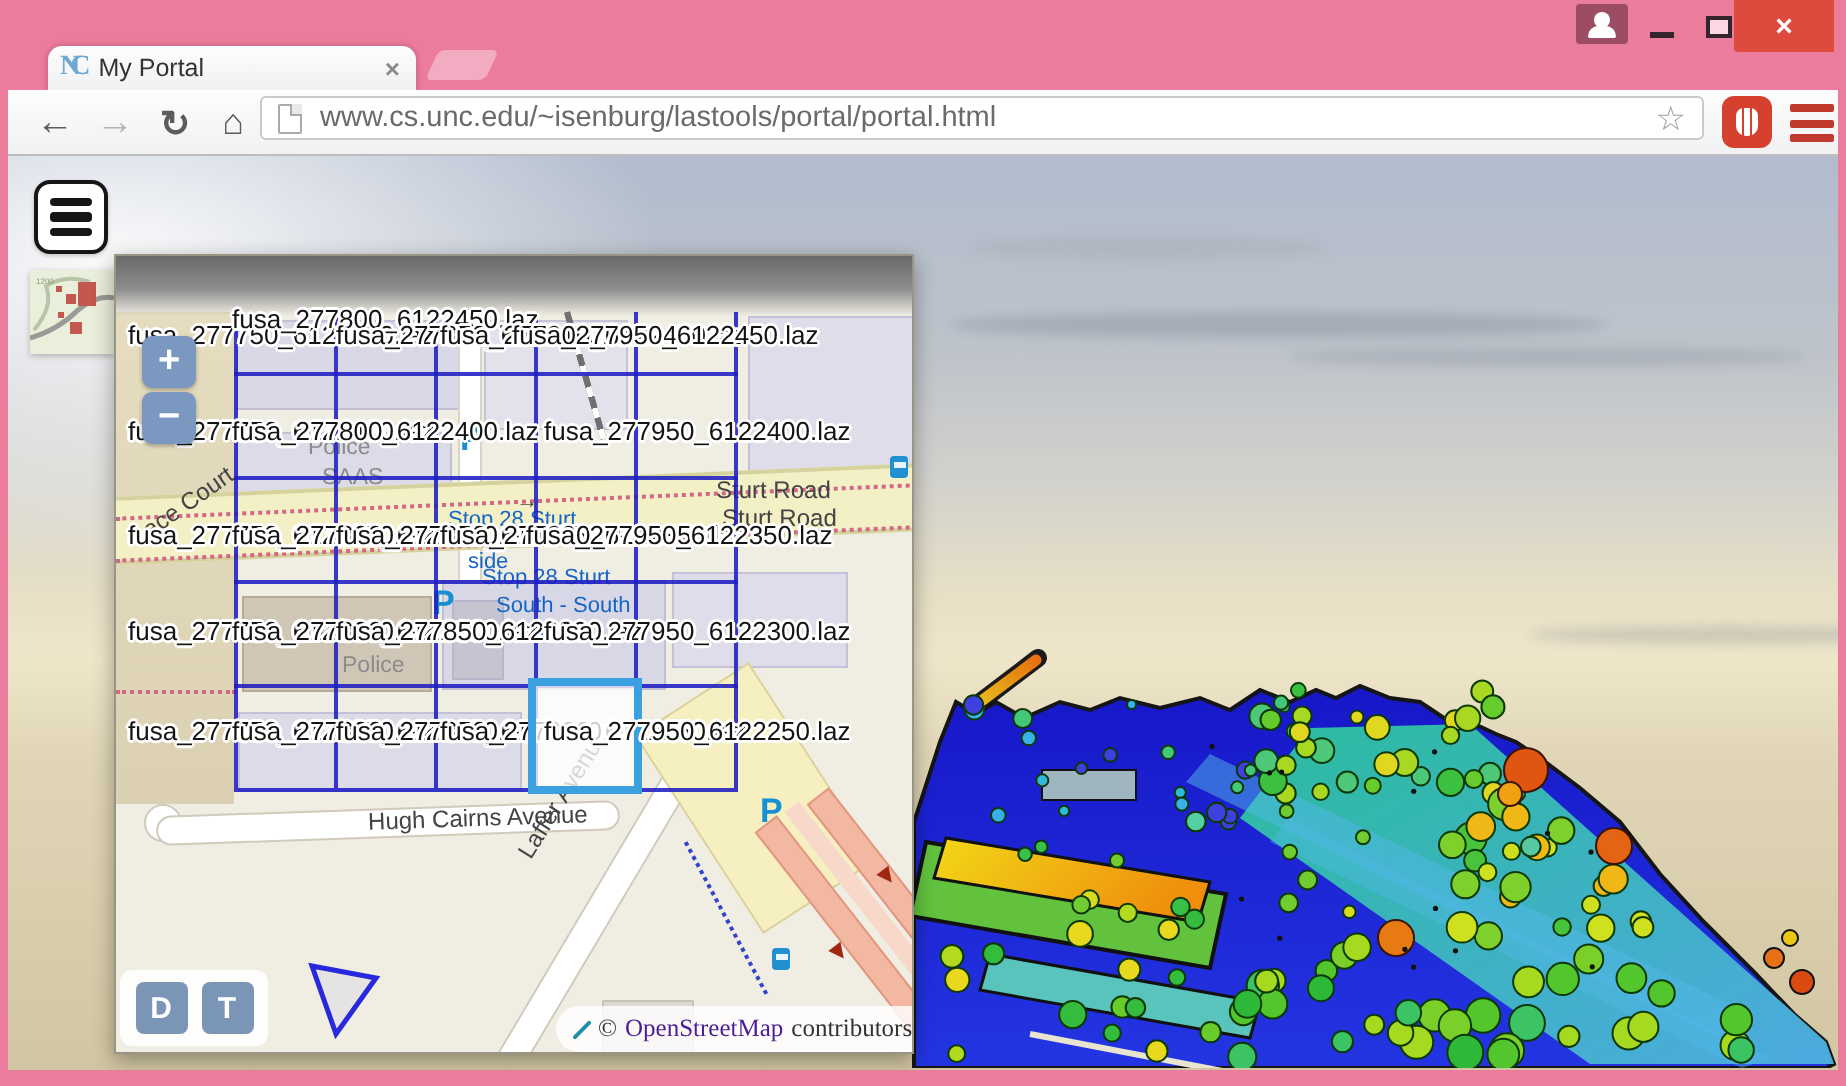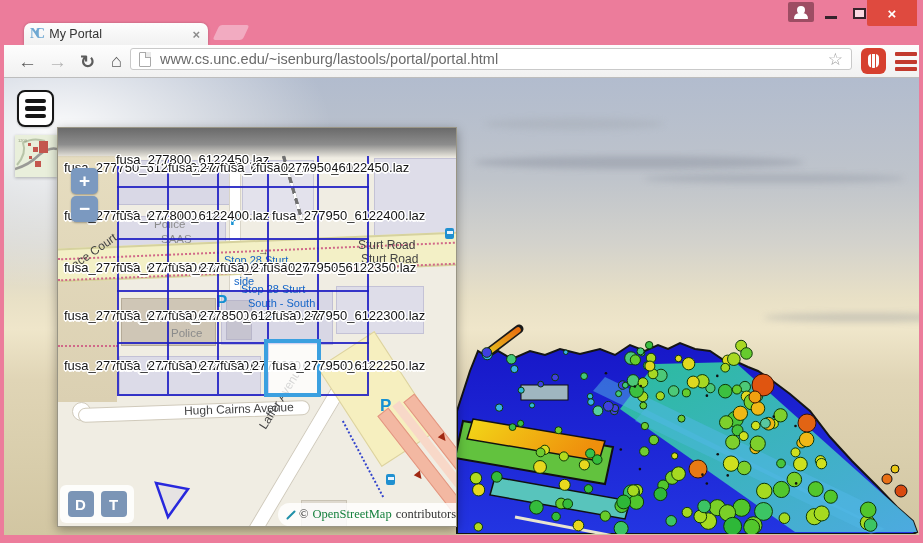--- a/index.html
+++ b/index.html
@@ -135,21 +135,21 @@
       background:rgba(255,255,255,.85);border-radius:6px;display:flex;align-items:center;
       justify-content:center;gap:7px;}
   .dtbtn{width:26px;height:26px;background:#7b95b6;border-radius:4px;color:#fff;font-weight:bold;
       font-size:15px;display:flex;align-items:center;justify-content:center;}
   .frustum{position:absolute;left:95px;top:352px;z-index:20;}
   .attrib{position:absolute;left:220px;top:375px;width:180px;height:23px;z-index:20;
       background:rgba(255,255,255,.82);border-radius:12px 0 0 12px;display:flex;align-items:center;
       font-family:"Liberation Serif",serif;font-size:12.5px;color:#333;}
   .leaflet-diamond{width:12px;height:12px;margin:0 7px 0 12px;border-radius:2px;
       background:linear-gradient(135deg,#6edce8,#28a0c0);border:1px solid #2090a8;transform:rotate(45deg);}
-  .osm-link{color:#15803d;margin:0 4px;}
+  .osm-link{color:#4c1d95;margin:0 4px;}
 </style>
 </head>
 <body>
 
 <div class="window">
 
   <div class="tab">
     <span class="unc-logo">NC</span>
     <span class="tab-title">My Portal</span>
     <span class="tab-close">×</span>

